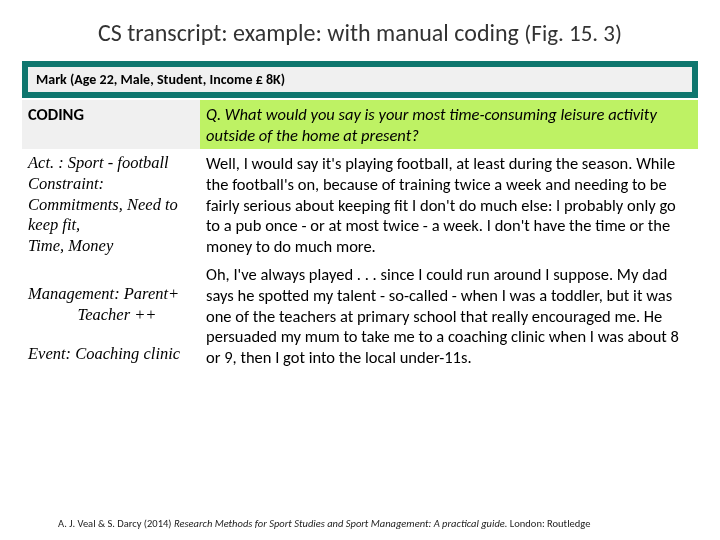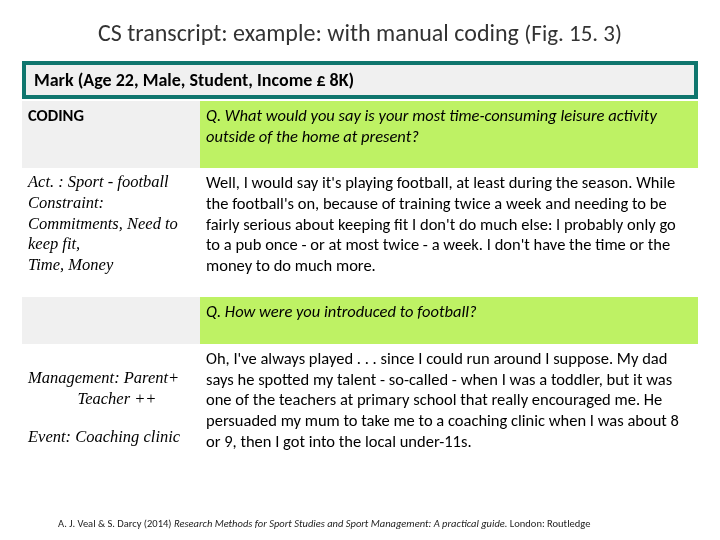--- a/index.html
+++ b/index.html
@@ -15,34 +15,34 @@
   .title {
     font-size: 24px;
     font-weight: 400;
     text-align: center;
     margin-bottom: 14px;
     color: #333;
   }
   .title .fig { font-size: 23px; }
   .subject-bar {
     background: #f0f0f0;
-    border: 4px solid #0f766e;
+    border: 6px solid #0f766e;
     padding: 4px 8px;
     font-weight: bold;
-    font-size: 18px;
+    font-size: 14px;
     margin-bottom: 2px;
   }
   table.grid {
     width: 100%;
     border-collapse: collapse;
     table-layout: fixed;
   }
   table.grid td {
     vertical-align: top;
-    padding: 4px 8px 22px 6px;
+    padding: 4px 8px 4px 6px;
     font-size: 16.5px;
     line-height: 1.25;
   }
   col.left { width: 178px; }
   .coding-head {
     font-weight: bold;
     font-size: 19px;
   }
   .q { font-style: italic; background: #bef264; }
   .codes {
@@ -80,24 +80,20 @@
       <tr class="shade">
     <td class="coding-head">CODING</td>
     <td class="q">Q. What would you say is your most time-consuming leisure activity outside of the home at present?</td>
   </tr>
   <tr>
     <td class="codes" style="white-space:pre-line">Act. : Sport - football
 Constraint: Commitments, Need to keep fit,
 Time,  Money</td>
     <td>Well, I would say it's playing football, at least during the season.  While the football's on, because of training twice a week and needing to be fairly serious about keeping fit I don't do much else: I probably only go to a pub once - or at most twice - a week. I don't have the time or the money to do much more.</td>
   </tr>
-  <tr class="shade">
-    <td></td>
-    <td class="q">Q. How were you introduced to football?</td>
-  </tr>
   <tr>
     <td class="codes">
       <div style="height:20px"></div>
       <div style="white-space:pre">Management: Parent+
             Teacher ++</div>
       <div style="height:18px"></div>
       <div>Event: Coaching clinic</div>
     </td>
     <td>Oh, I've always played . . . since I could run around I suppose. My dad says he spotted my talent - so-called - when I was a toddler, but it was one of the teachers at primary school that really encouraged me. He persuaded my mum to take me to a coaching clinic when I was about 8 or 9, then I got into the local under-11s.</td>
   </tr>

